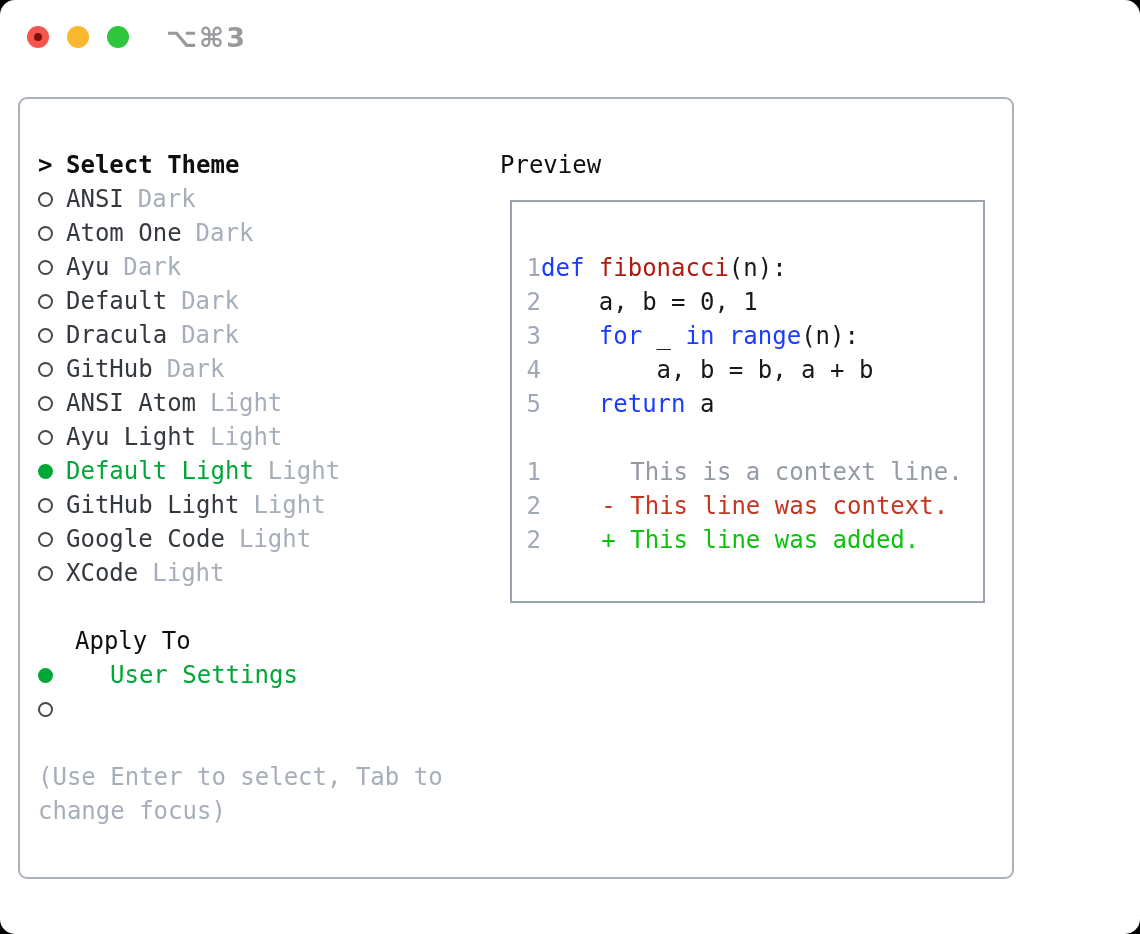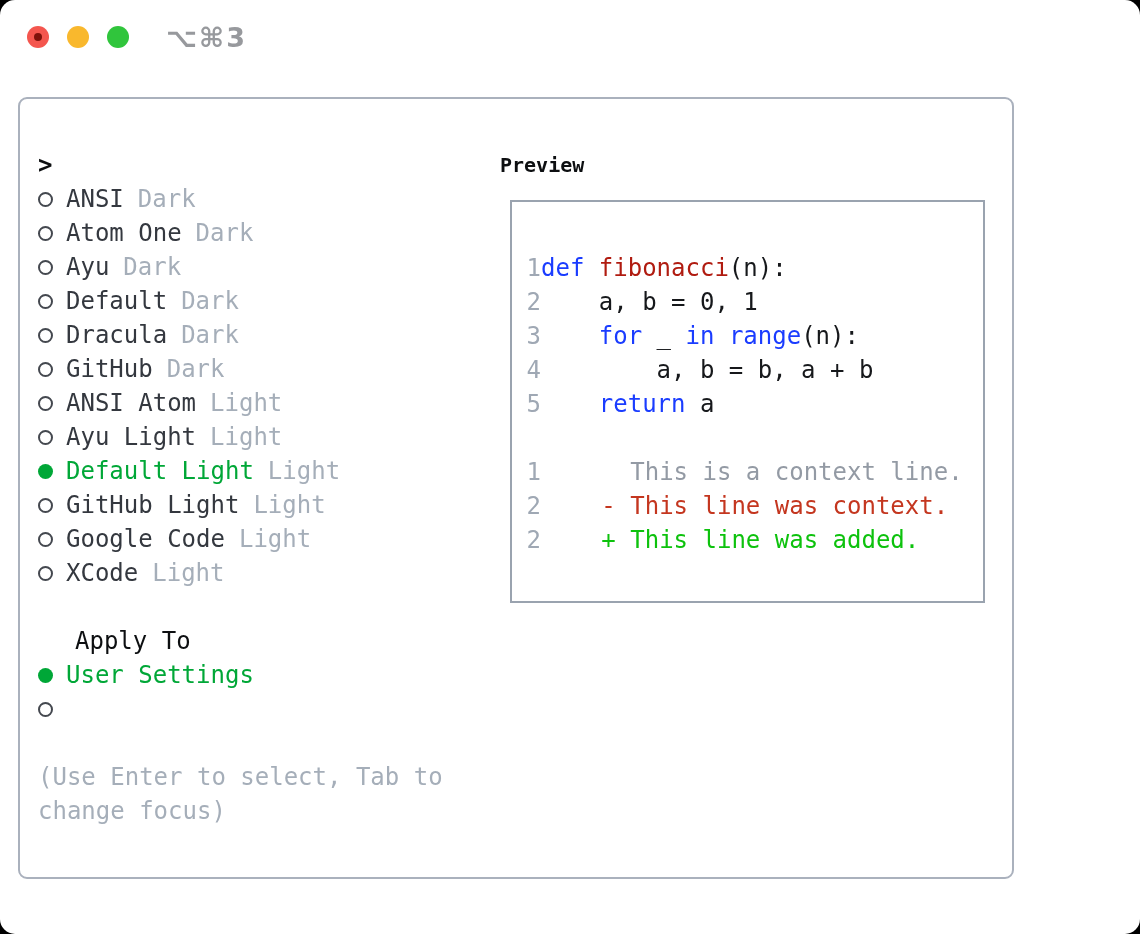--- a/index.html
+++ b/index.html
@@ -29,27 +29,27 @@
   .row{display:flex;align-items:center;height:34px;white-space:pre;}
   .bullet-col{width:28px;display:flex;align-items:center;flex:0 0 28px;}
   .radio{width:11px;height:11px;border-radius:50%;border:2px solid var(--radio-outline);background:transparent;}
   .radio.filled{width:15px;height:15px;border:none;background:var(--selection-green);}
   .caret{color:var(--text-black);font-weight:bold;}
   .list-title{color:var(--text-black);font-weight:bold;}
   .name{color:var(--text-dark);}
   .name.selected{color:var(--selection-green);}
   .variant{color:var(--muted);margin-left:14px;}
   .opt-label{color:var(--text-dark);}
-  .opt-label.selected{color:var(--selection-green);}
+  .opt-label.selected{color:var(--selection-green);margin-left:44px;}
   .apply-title{color:var(--text-black);margin-left:9px;}
   .spacer{height:34px;}
   .hint{color:var(--muted);line-height:34px;width:420px;margin-top:0;}
   
   .preview-header{position:absolute;left:480px;top:49px;height:34px;display:flex;align-items:center;
-    font-size:20px;font-weight:bold;color:var(--text-black);}
+    font-size:24px;font-weight:normal;color:var(--text-black);}
   .preview-box{
     position:absolute;left:490px;top:101px;width:475px;height:403px;
     border:2px solid var(--preview-border);box-sizing:border-box;
     padding:49px 0 0 13px;font-size:24px;overflow:hidden;
   }
   .crow{display:flex;height:34px;align-items:center;white-space:pre;}
   .ln{flex:0 0 16px;text-align:right;color:var(--line-number);}
   .code{margin-left:0;color:var(--code-text);}
   .tok-keyword{color:var(--keyword-blue);}
   .tok-function{color:var(--function-red);}
@@ -70,20 +70,21 @@
     <span class="tl yellow"></span>
     <span class="tl green"></span>
     <span class="shortcut">⌥⌘3</span>
   </div>
 
   <div class="panel">
 
     <div class="left-col">
       <div class="row">
         <span class="bullet-col"><span class="caret">&gt;</span></span>
+        <span class="list-title">Select Theme</span>
       </div>
       <div id="theme-list">
           <div class="row"><span class="bullet-col"><span class="radio"></span></span><span class="name">ANSI</span><span class="variant">Dark</span></div>
           <div class="row"><span class="bullet-col"><span class="radio"></span></span><span class="name">Atom One</span><span class="variant">Dark</span></div>
           <div class="row"><span class="bullet-col"><span class="radio"></span></span><span class="name">Ayu</span><span class="variant">Dark</span></div>
           <div class="row"><span class="bullet-col"><span class="radio"></span></span><span class="name">Default</span><span class="variant">Dark</span></div>
           <div class="row"><span class="bullet-col"><span class="radio"></span></span><span class="name">Dracula</span><span class="variant">Dark</span></div>
           <div class="row"><span class="bullet-col"><span class="radio"></span></span><span class="name">GitHub</span><span class="variant">Dark</span></div>
           <div class="row"><span class="bullet-col"><span class="radio"></span></span><span class="name">ANSI Atom</span><span class="variant">Light</span></div>
           <div class="row"><span class="bullet-col"><span class="radio"></span></span><span class="name">Ayu Light</span><span class="variant">Light</span></div>

